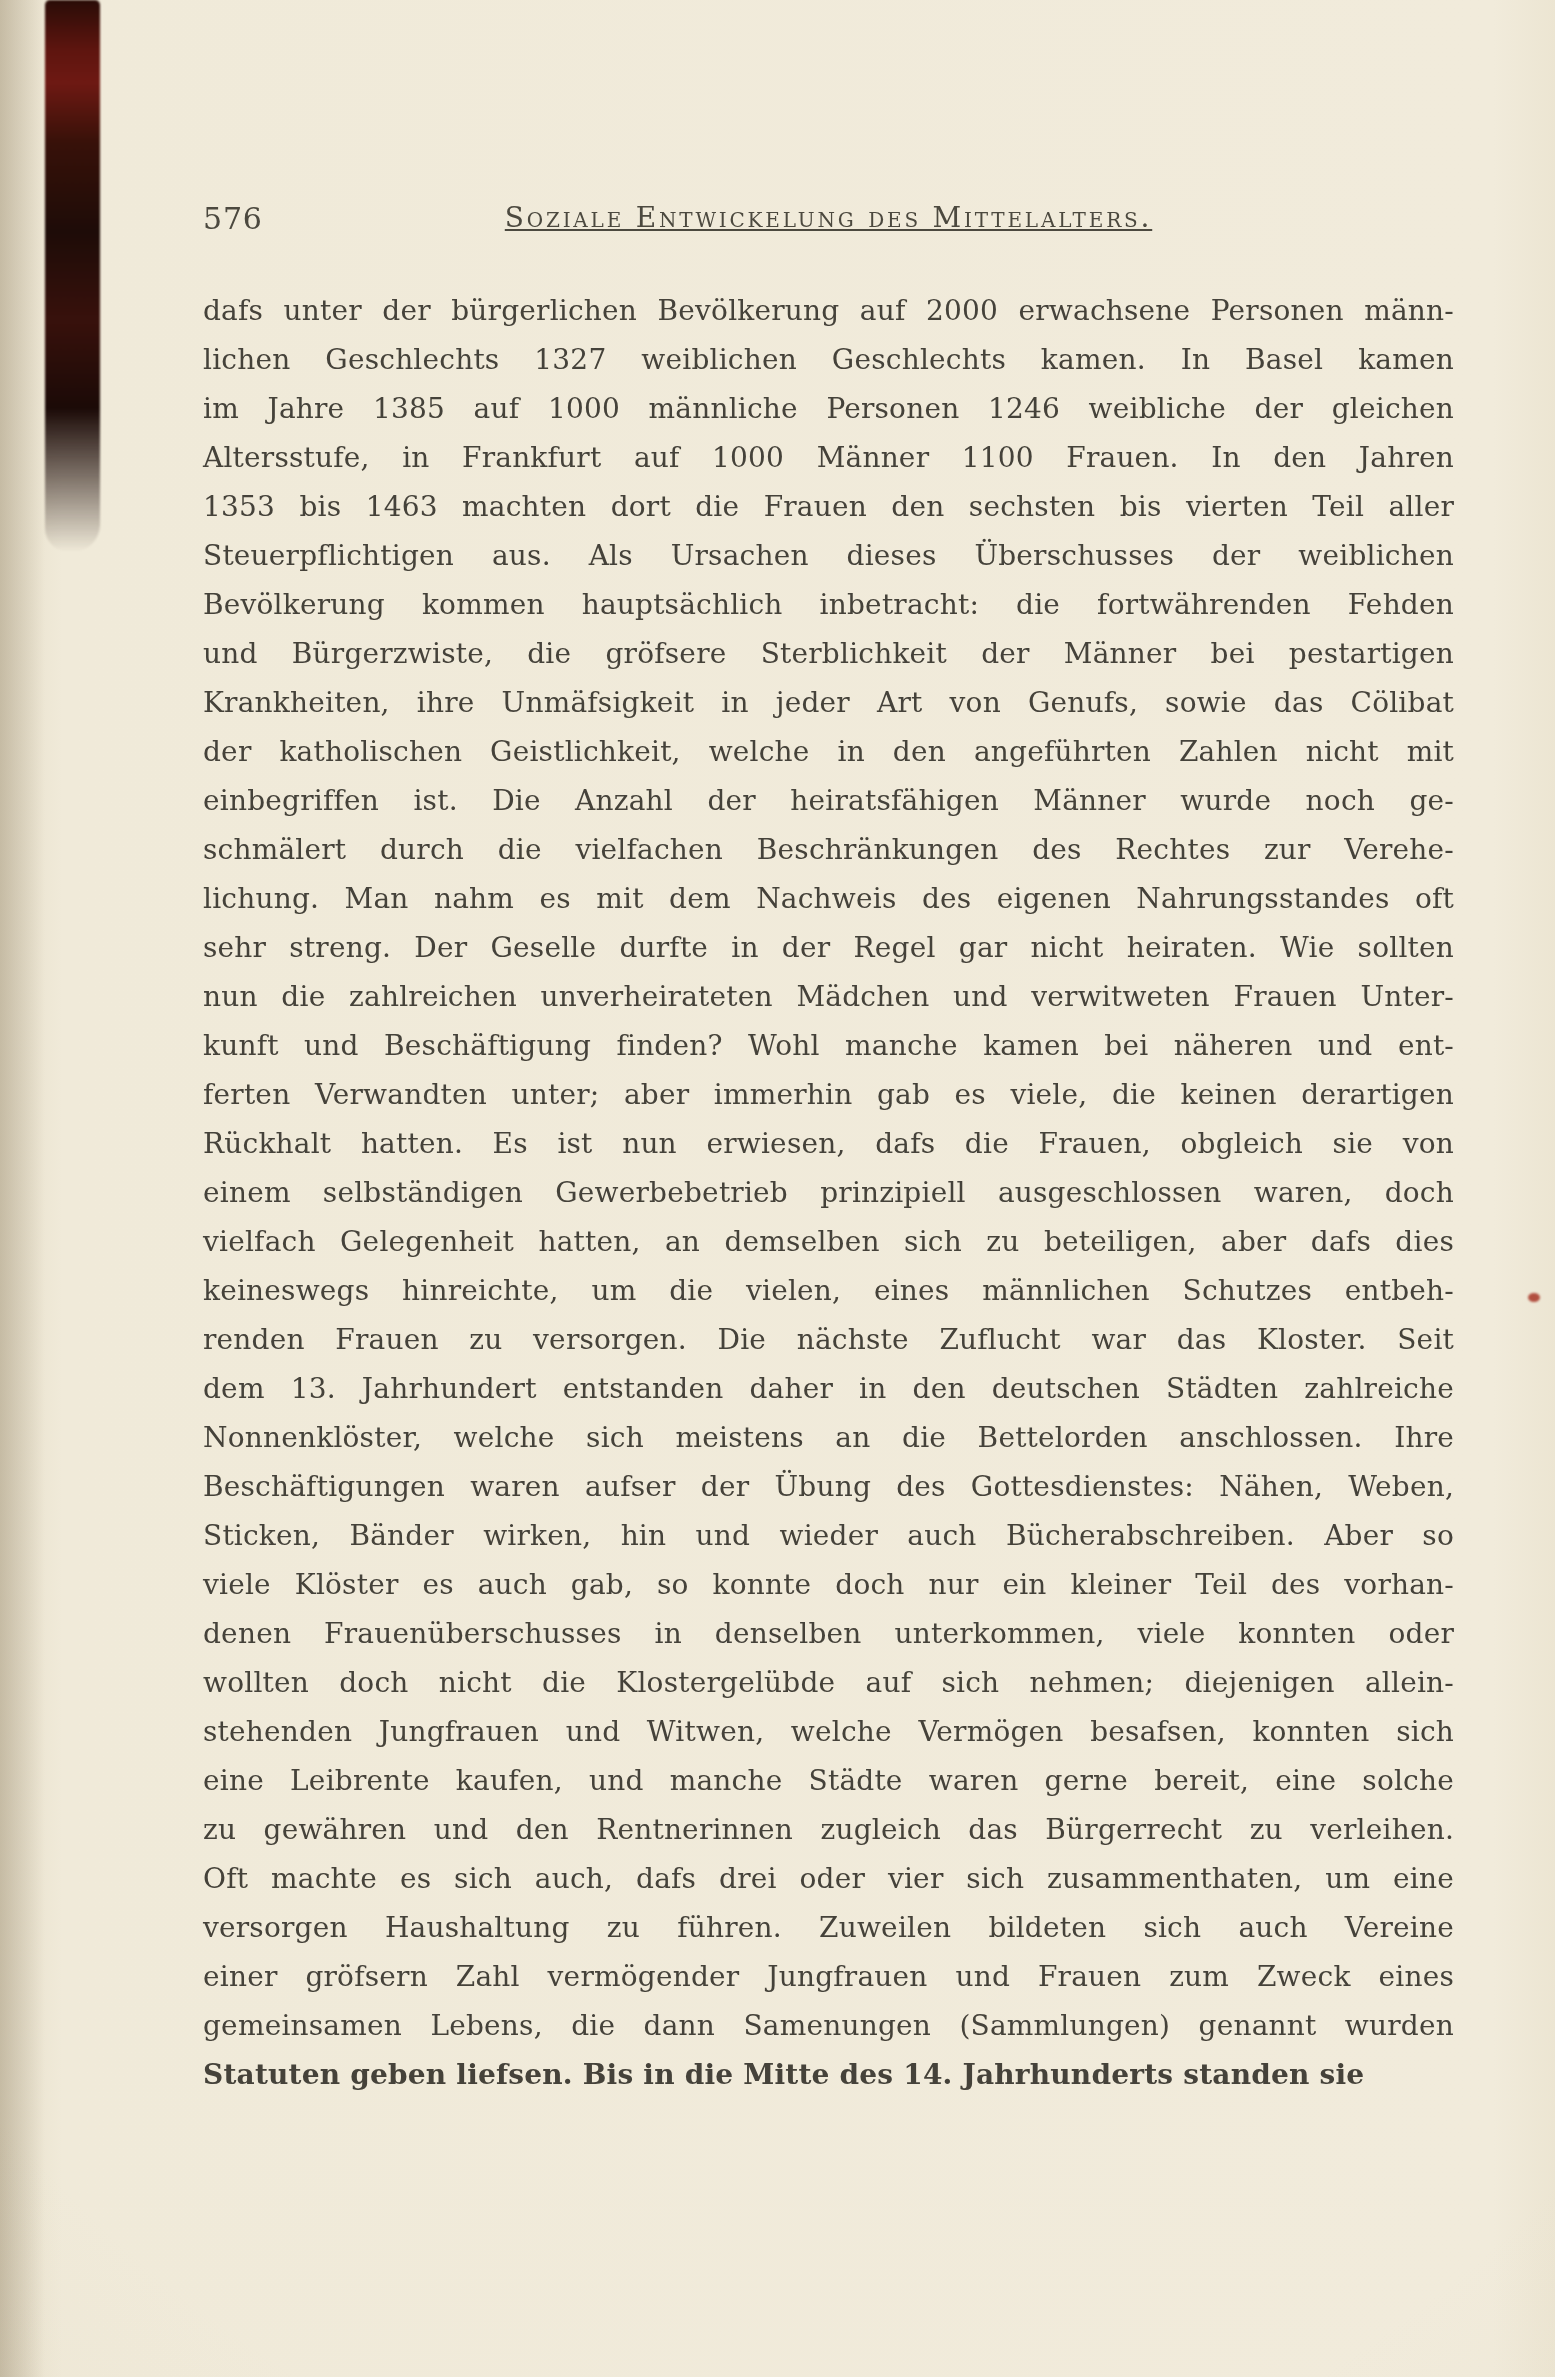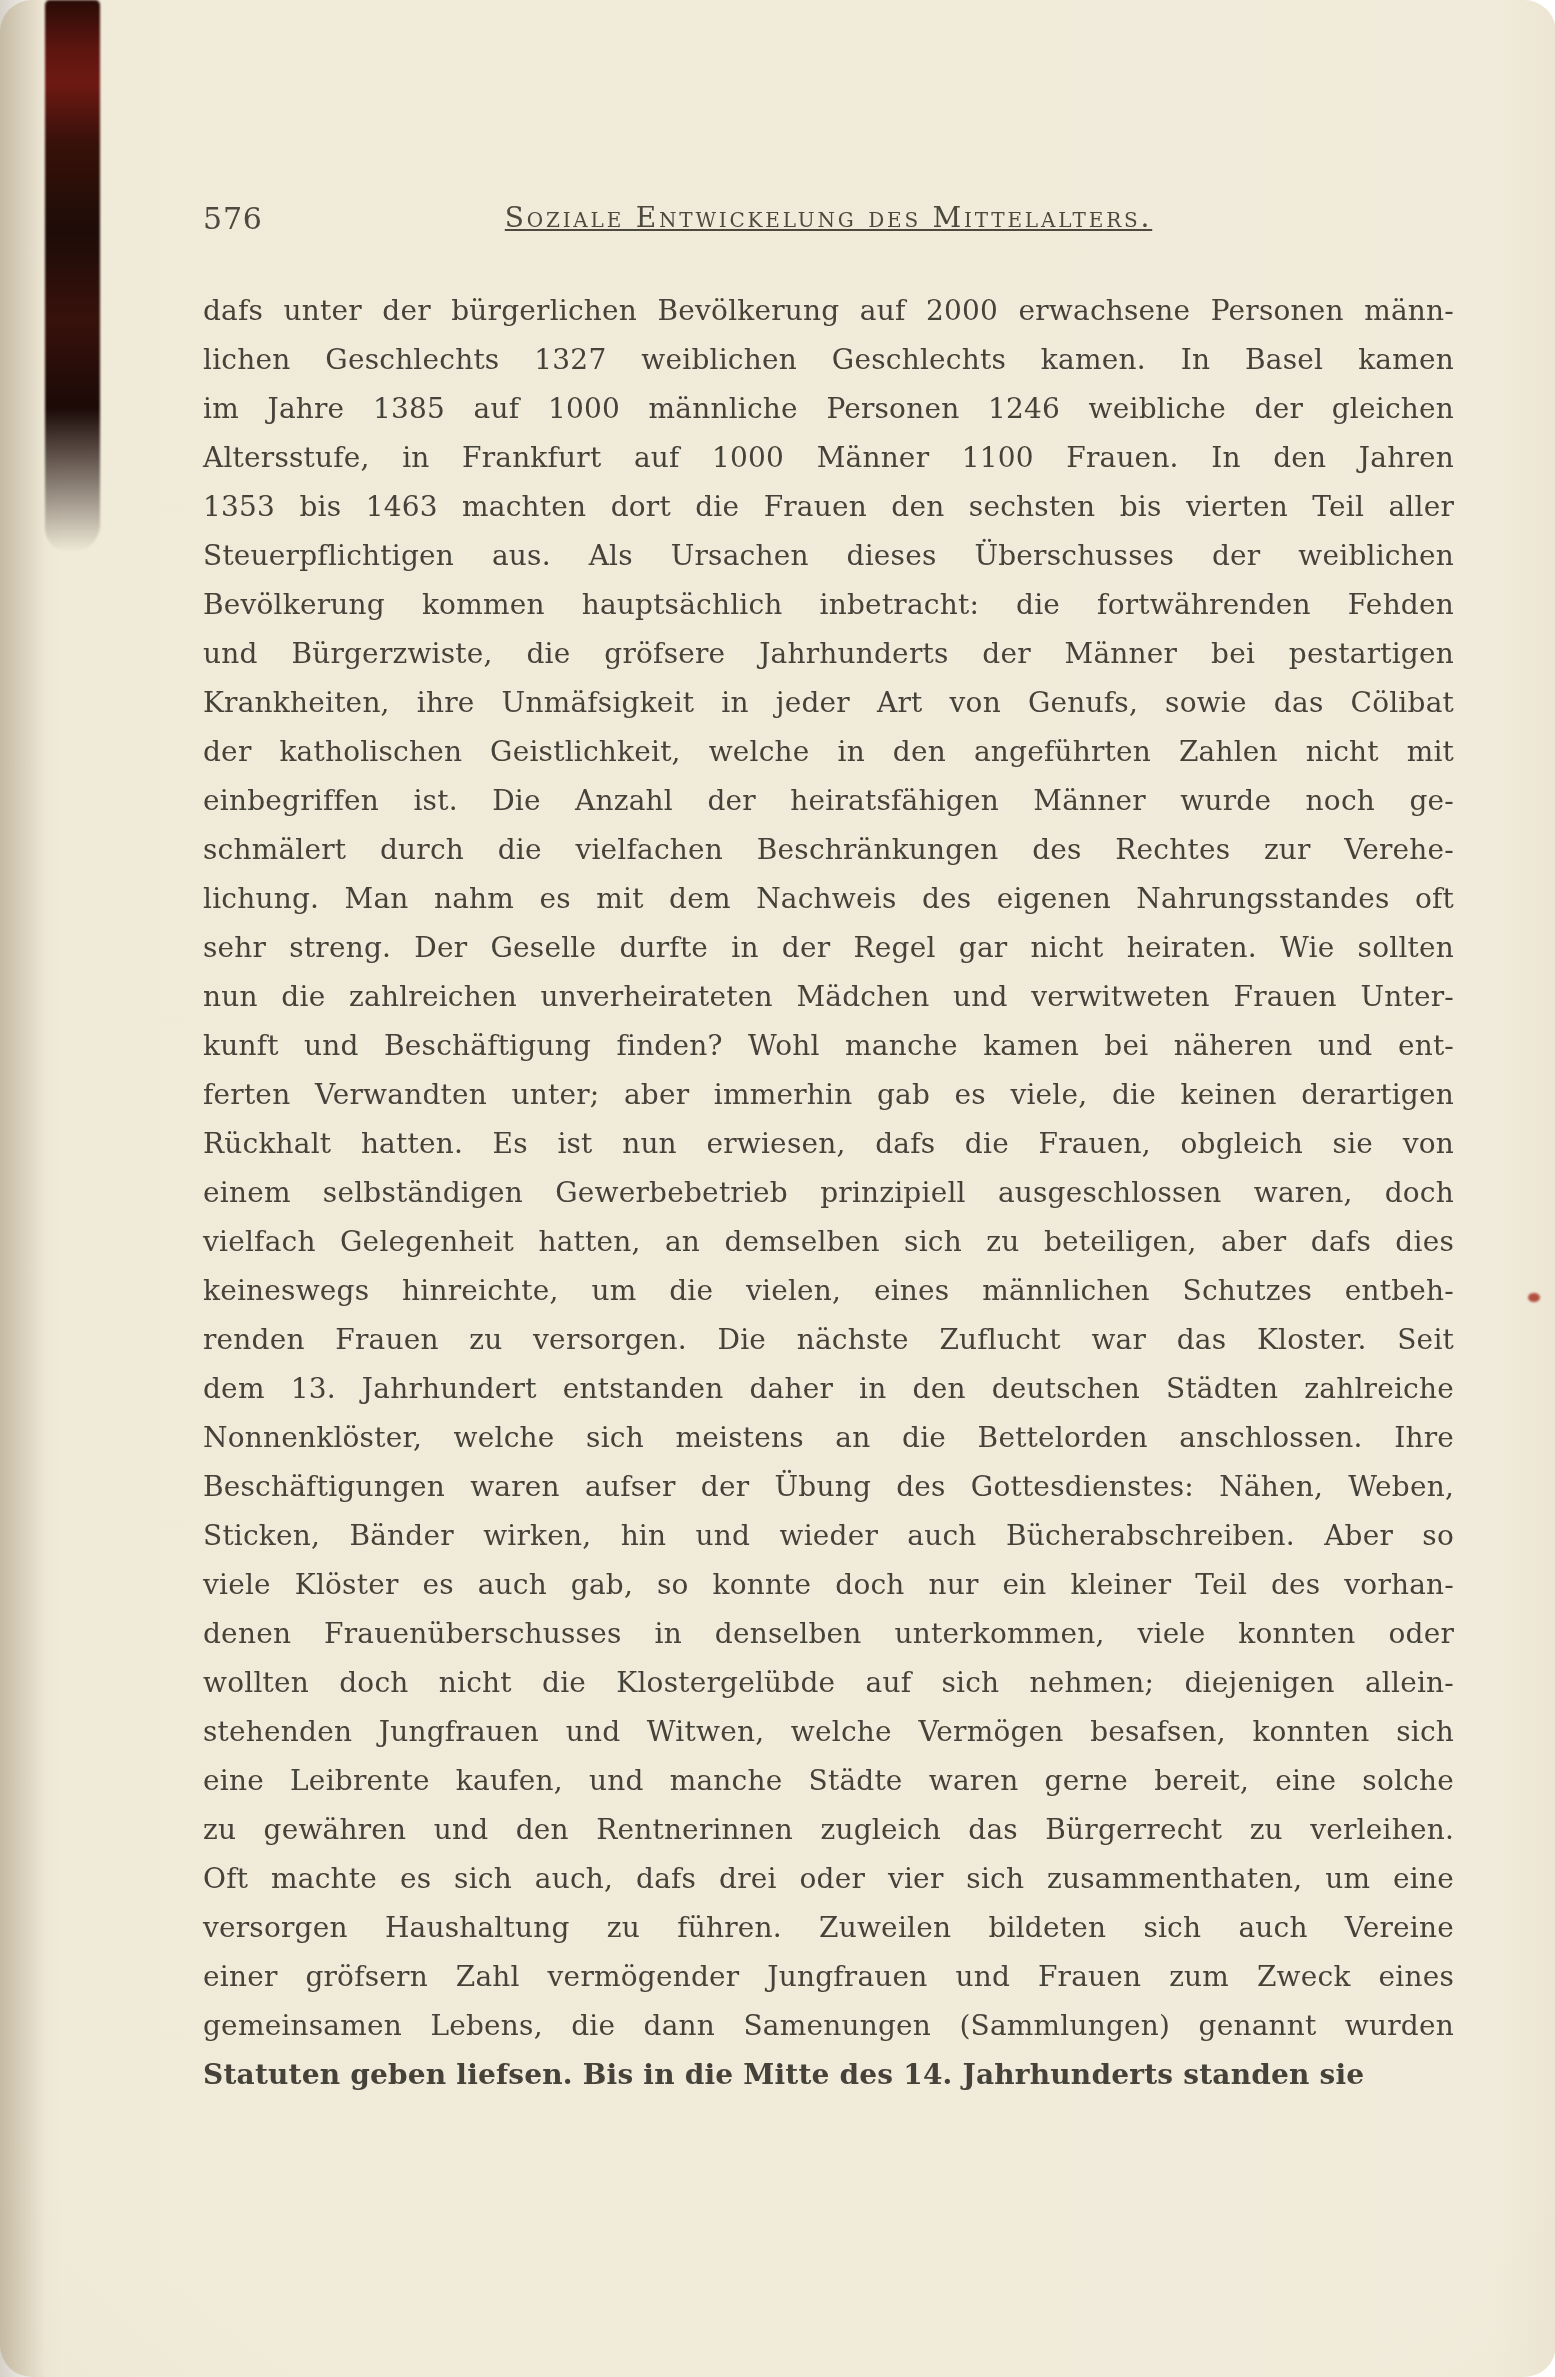--- a/index.html
+++ b/index.html
@@ -14,21 +14,20 @@
   }
   .page {
     position: relative;
     width: 1556px;
     height: 2377px;
     background:
       radial-gradient(ellipse 140% 120% at 52% 40%, rgba(255,255,255,0.0) 55%, rgba(205,195,168,0.35) 100%),
       linear-gradient(90deg, #e7dfca 0%, #f0ead9 4%, #f1ebdb 96%, #ece5d2 100%),
       #f1ebdb;
     color: #46433a;
-    border-radius: 32px;
   }
   
   .spine-artifact {
     position: absolute;
     left: 45px;
     top: 0;
     width: 55px;
     height: 552px;
     background: linear-gradient(180deg,
       #2a0c07 0%,
@@ -123,21 +122,21 @@
   </div>
 
   <div class="textblock">
       <div class="line">dafs unter der bürgerlichen Bevölkerung auf 2000 erwachsene Personen männ-</div>
       <div class="line">lichen Geschlechts 1327 weiblichen Geschlechts kamen. In Basel kamen</div>
       <div class="line">im Jahre 1385 auf 1000 männliche Personen 1246 weibliche der gleichen</div>
       <div class="line">Altersstufe, in Frankfurt auf 1000 Männer 1100 Frauen. In den Jahren</div>
       <div class="line">1353 bis 1463 machten dort die Frauen den sechsten bis vierten Teil aller</div>
       <div class="line">Steuerpflichtigen aus. Als Ursachen dieses Überschusses der weiblichen</div>
       <div class="line">Bevölkerung kommen hauptsächlich inbetracht: die fortwährenden Fehden</div>
-      <div class="line">und Bürgerzwiste, die gröfsere Jahrhunderts der Männer bei pestartigen</div>
+      <div class="line">und Bürgerzwiste, die gröfsere Sterblichkeit der Männer bei pestartigen</div>
       <div class="line">Krankheiten, ihre Unmäfsigkeit in jeder Art von Genufs, sowie das Cölibat</div>
       <div class="line">der katholischen Geistlichkeit, welche in den angeführten Zahlen nicht mit</div>
       <div class="line">einbegriffen ist. Die Anzahl der heiratsfähigen Männer wurde noch ge-</div>
       <div class="line">schmälert durch die vielfachen Beschränkungen des Rechtes zur Verehe-</div>
       <div class="line">lichung. Man nahm es mit dem Nachweis des eigenen Nahrungsstandes oft</div>
       <div class="line">sehr streng. Der Geselle durfte in der Regel gar nicht heiraten. Wie sollten</div>
       <div class="line">nun die zahlreichen unverheirateten Mädchen und verwitweten Frauen Unter-</div>
       <div class="line">kunft und Beschäftigung finden? Wohl manche kamen bei näheren und ent-</div>
       <div class="line">ferten Verwandten unter; aber immerhin gab es viele, die keinen derartigen</div>
       <div class="line">Rückhalt hatten. Es ist nun erwiesen, dafs die Frauen, obgleich sie von</div>

